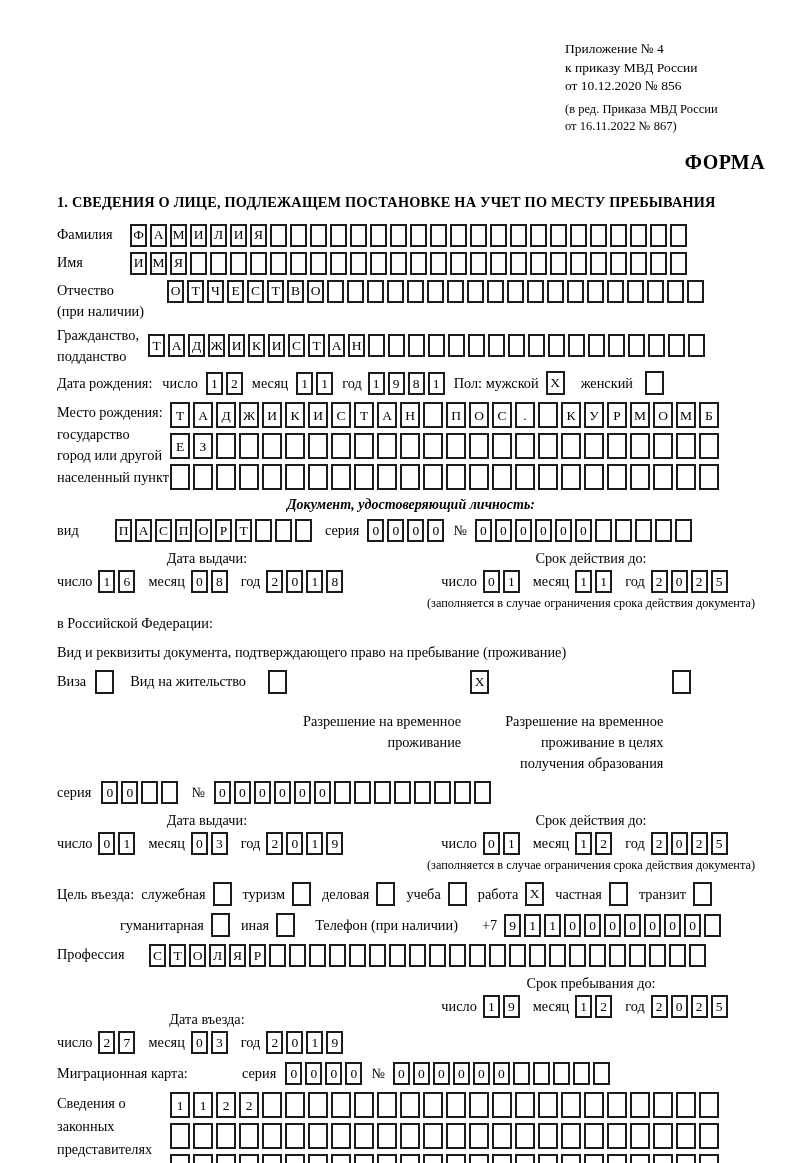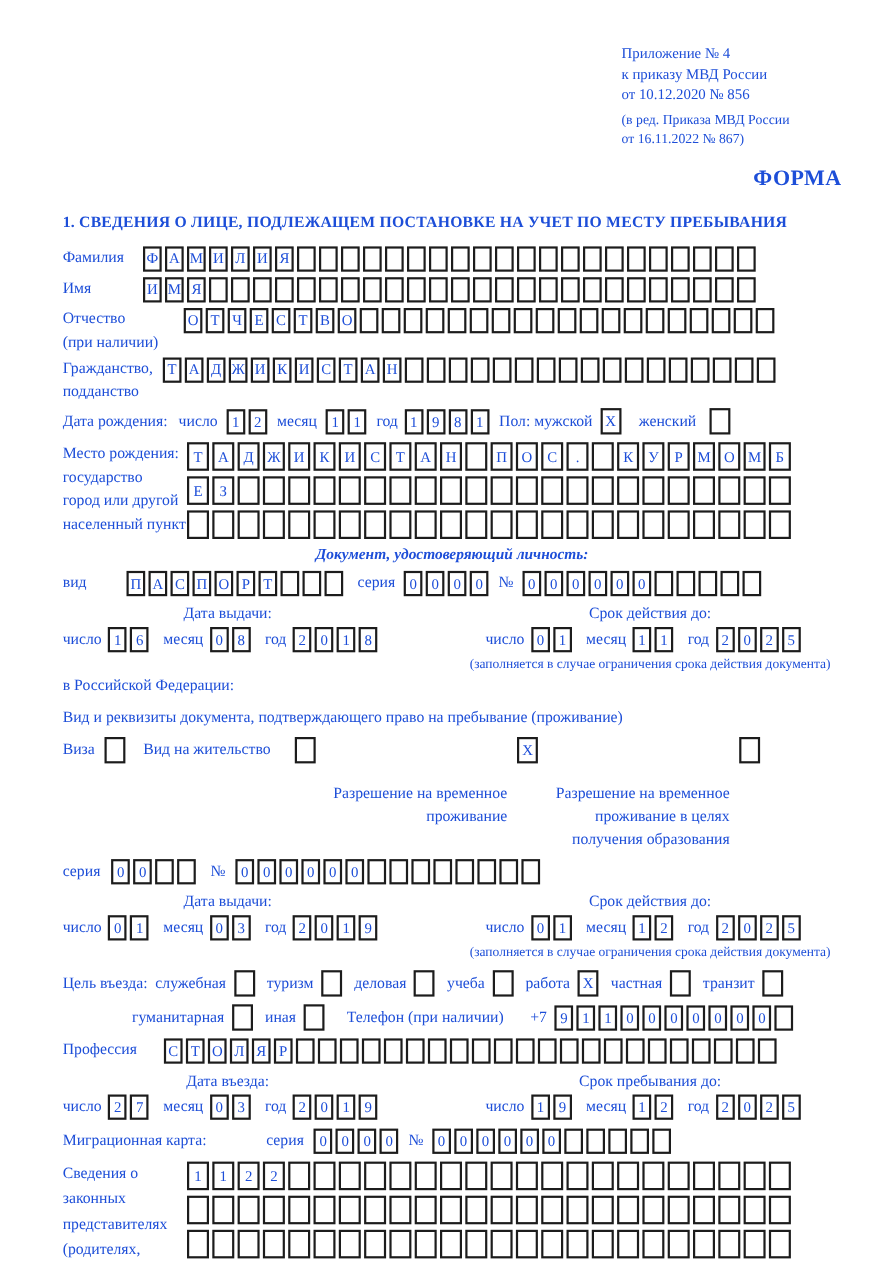--- a/index.html
+++ b/index.html
@@ -1,18 +1,18 @@
 <!DOCTYPE html>
 <html><head>
 <meta charset="utf-8">
 <style>
   * { margin:0; padding:0; box-sizing:border-box; }
   html,body { background:#888; }
   .page {
-    width:800px; height:1163px; background:#ffffff; color:#1d4ed8;
+    width:800px; height:1163px; background:#ffffff; color:#000000;
     font-family:"Liberation Serif", serif; font-size:14px;
     padding:40px 35px 18px 57px; position:relative; overflow:hidden;
     margin:0 auto;
   }
   
   .appendix { margin-left:508px; font-size:13.5px; line-height:1.38; }
   .appendix .amendment { margin-top:5px; font-size:12.5px; line-height:1.35; }
   .form-label { text-align:right; font-weight:bold; font-size:20px; margin-top:16px; letter-spacing:.4px; }
   
   .title { text-align:center; font-weight:bold; font-size:15px; margin-top:18px; line-height:1.55; letter-spacing:.2px; }
@@ -176,21 +176,21 @@
         <span class="cell"></span>
         <span class="cell"></span>
         <span class="cell"></span>
         <span class="cell"></span>
         <span class="cell"></span>
         <span class="cell"></span>
         <span class="cell"></span>
       </span>
   </div>
 
-  <div class="frow" style="margin-top:2px;">
+  <div class="frow" style="margin-top:2px;align-items:center;">
     <span class="flabel lbl-w88">
       <span style="display:block">Гражданство,</span>
       <span style="display:block">подданство</span>
     </span>
     <span class="cells">
         <span class="cell">Т</span>
         <span class="cell">А</span>
         <span class="cell">Д</span>
         <span class="cell">Ж</span>
         <span class="cell">И</span>
@@ -604,21 +604,21 @@
         <span class="cell"></span>
         <span class="cell"></span>
         <span class="cell"></span>
         <span class="cell"></span>
         <span class="cell"></span>
       </span>
   </div>
 
   <div class="date-block">
     <div class="date-col-left">
-      <div class="date-header" style="width:300px;">Дата въезда:</div>
+      <div class="date-header" style="width:300px;margin-top:36px;">Дата въезда:</div>
       <div class="date-row">
         <span class="dlabel">число</span>
         <span class="cells">
             <span class="cell">2</span>
             <span class="cell">7</span>
           </span>
         <span class="dlabel">месяц</span>
         <span class="cells">
             <span class="cell">0</span>
             <span class="cell">3</span>

